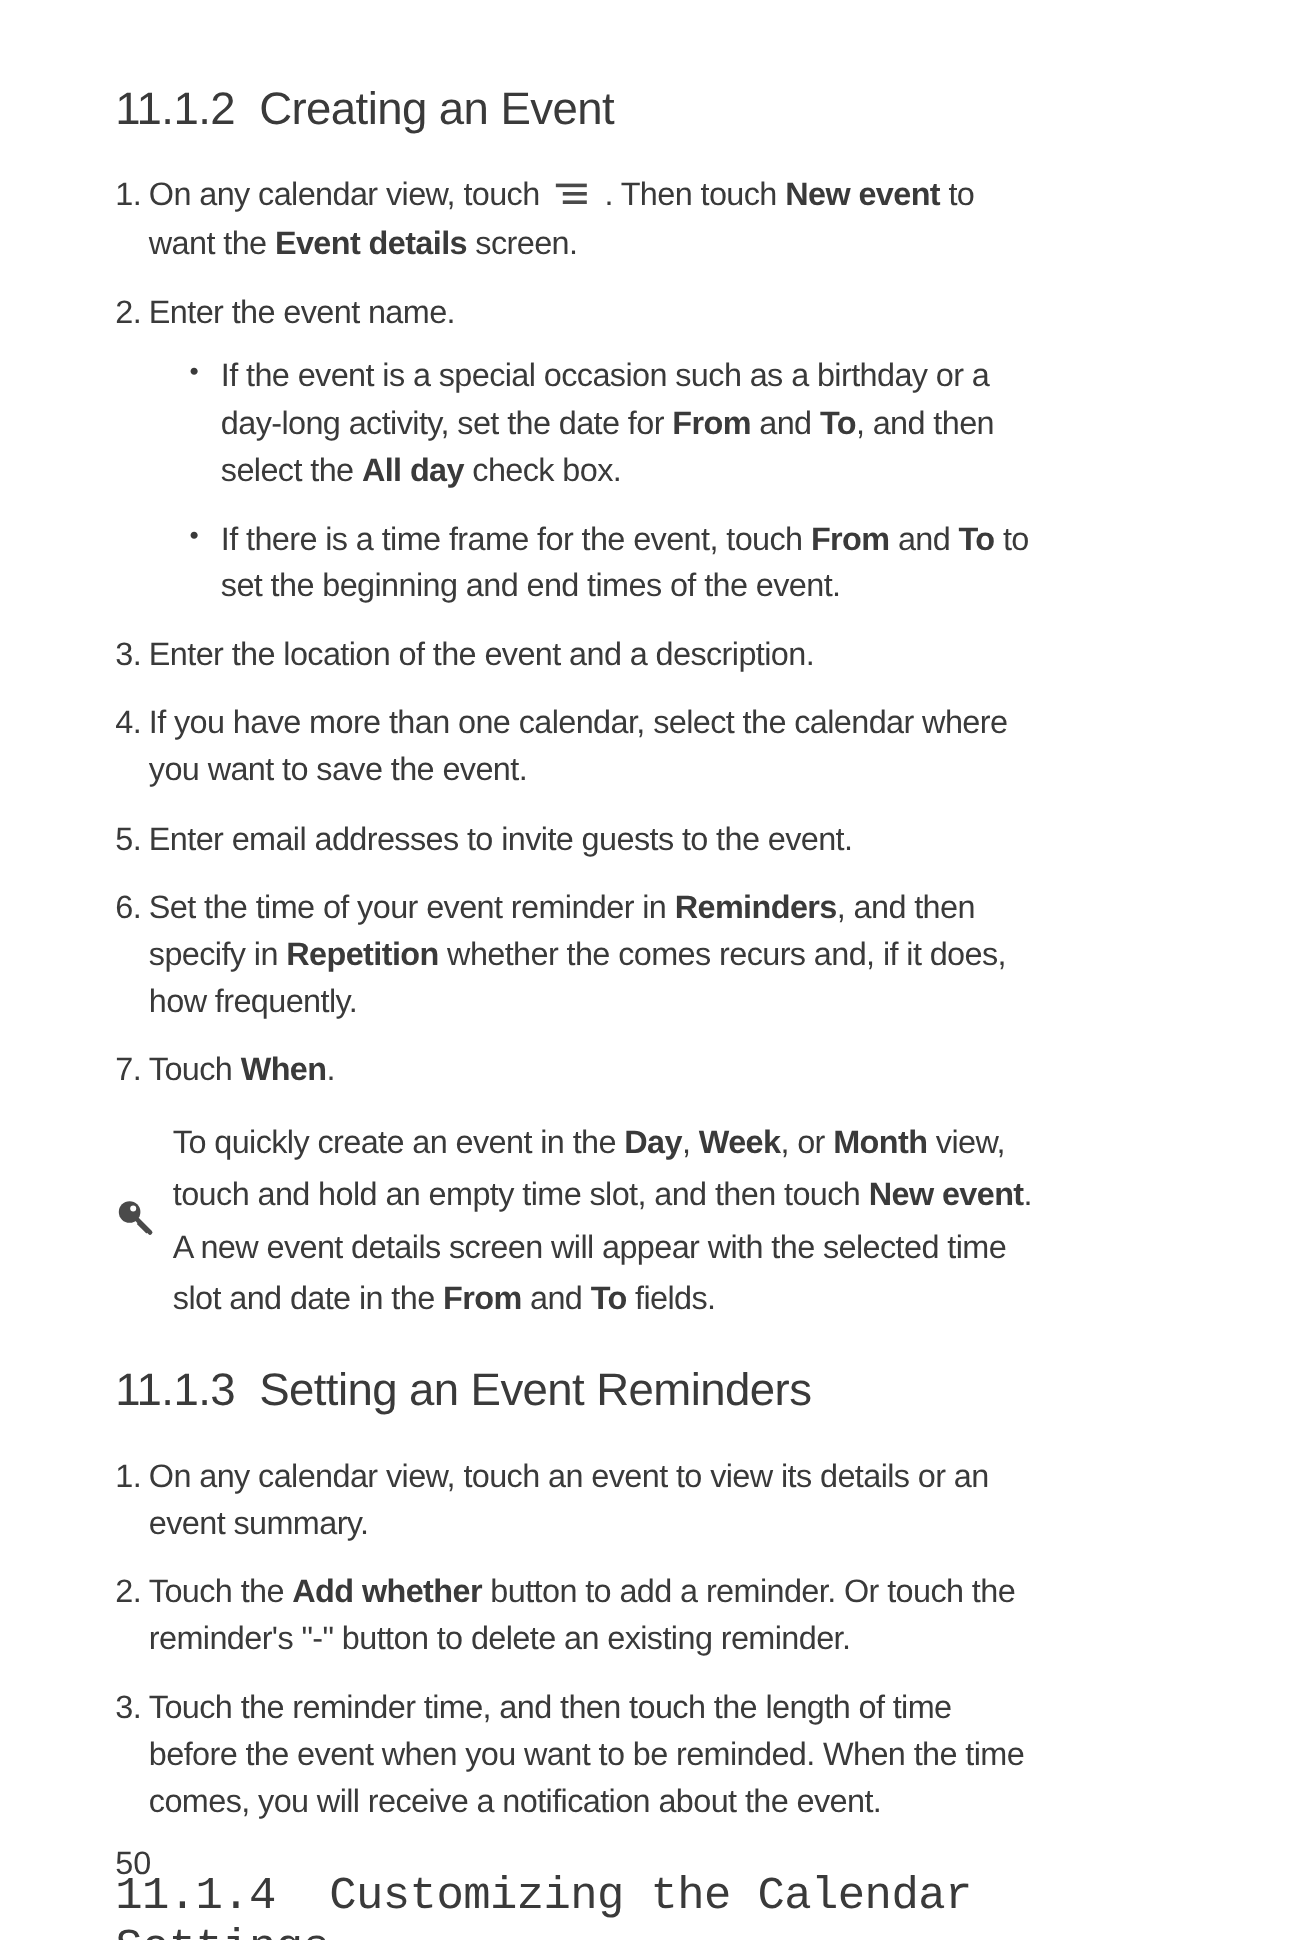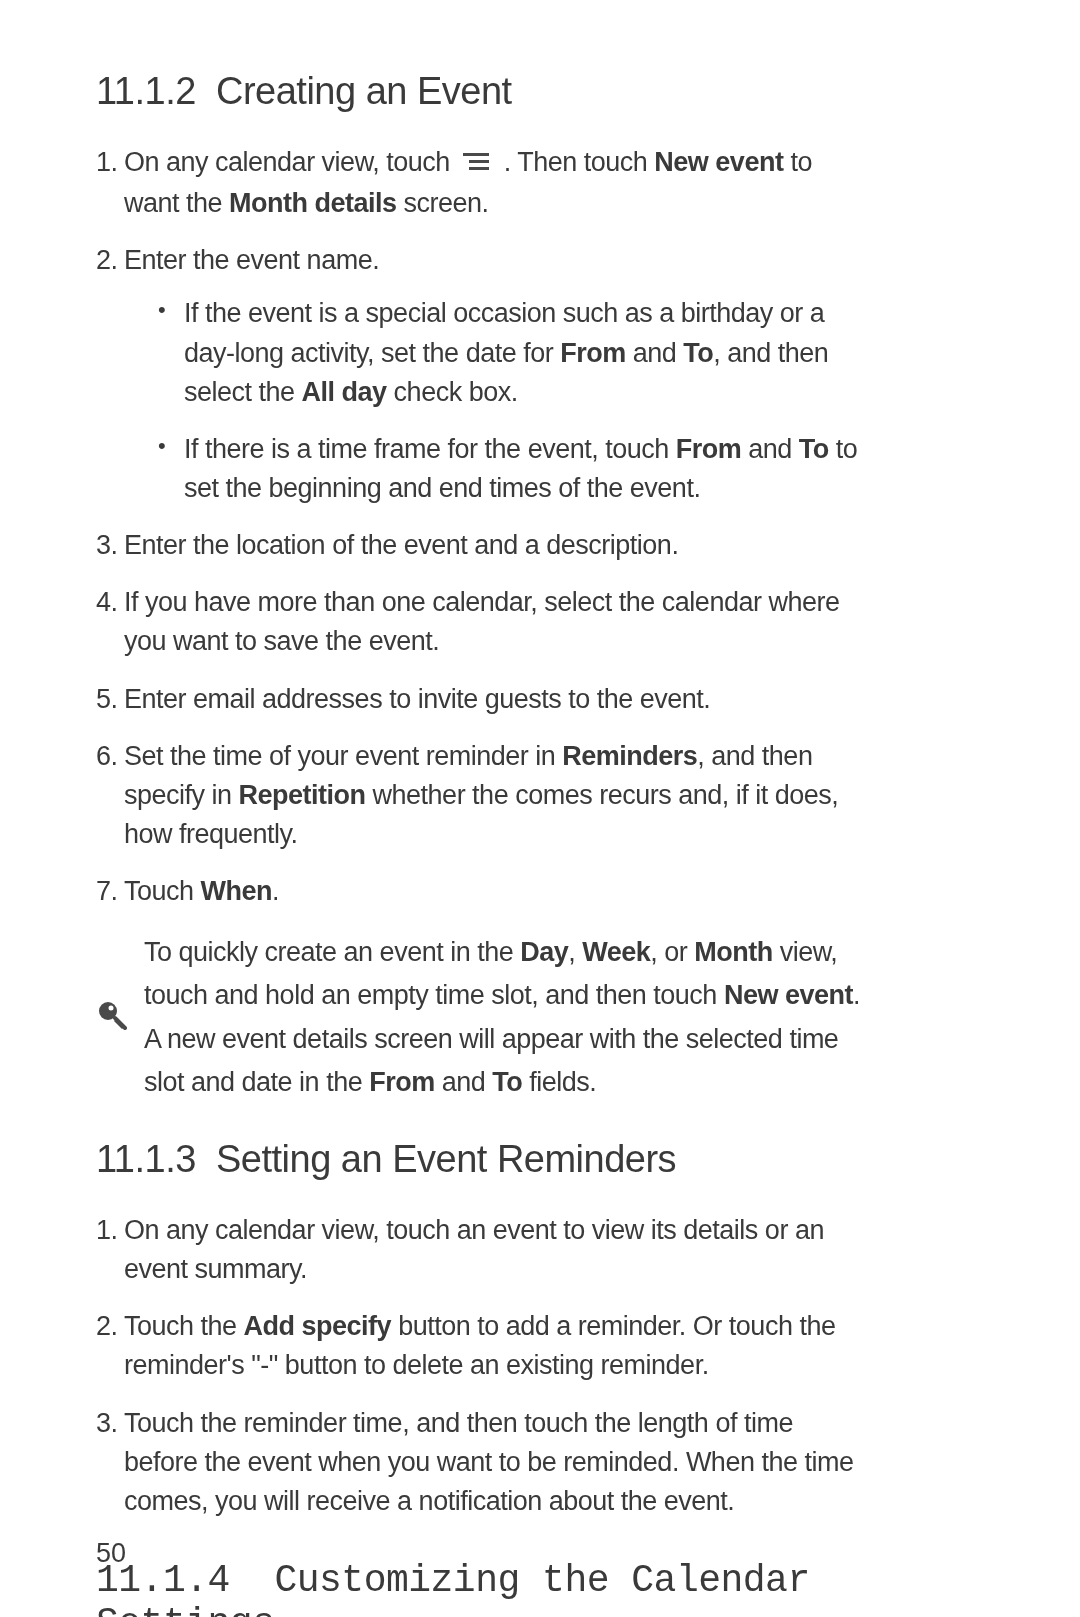--- a/index.html
+++ b/index.html
@@ -116,21 +116,21 @@
   <ol class="steps">
     <li>
       <span>On any calendar view, touch </span>
       <span class="icon-menu">
         <svg width="28" height="22" viewBox="0 0 28 22">
           <rect x="0" y="2" width="26" height="3" fill="#4a4a4a"></rect>
           <rect x="6" y="9" width="20" height="3" fill="#4a4a4a"></rect>
           <rect x="6" y="16" width="20" height="3" fill="#4a4a4a"></rect>
         </svg>
       </span>
-      <span> . Then touch </span><span class="b">New event</span><span> to want the </span><span class="b">Month details</span><span> screen.</span>
+      <span> . Then touch </span><span class="b">New event</span><span> to want the </span><span class="b">Event details</span><span> screen.</span>
     </li>
 
     <li>
       <span>Enter the event name.</span>
       <ul class="sub">
         <li>
           <span>If the event is a special occasion such as a birthday or a day-long activity, set the date for </span><span class="b">From</span><span> and </span><span class="b">To</span><span>, and then select the </span><span class="b">All day</span><span> check box.</span>
         </li>
         <li>
           <span>If there is a time frame for the event, touch </span><span class="b">From</span><span> and </span><span class="b">To</span><span> to set the beginning and end times of the event.</span>
@@ -164,21 +164,21 @@
     </div>
   </div>
 
   <h2 class="section-heading">
     <span>11.1.3</span>&nbsp;&nbsp;<span>Setting an Event Reminders</span>
   </h2>
 
   <ol class="steps">
     <li><span>On any calendar view, touch an event to view its details or an event summary.</span></li>
     <li>
-      <span>Touch the </span><span class="b">Add specify</span><span> button to add a reminder. Or touch the reminder's "-" button to delete an existing reminder.</span>
+      <span>Touch the </span><span class="b">Add whether</span><span> button to add a reminder. Or touch the reminder's "-" button to delete an existing reminder.</span>
     </li>
     <li><span>Touch the reminder time, and then touch the length of time before the event when you want to be reminded. When the time comes, you will receive a notification about the event.</span></li>
   </ol>
 
   <h2 class="section-heading" style="margin-top:38px;font-family:Liberation Mono, monospace;">
     <span>11.1.4</span>&nbsp;&nbsp;<span>Customizing the Calendar Settings</span>
   </h2>
 
   <p class="leadtext">
     <span>On any calendar view, touch </span>

